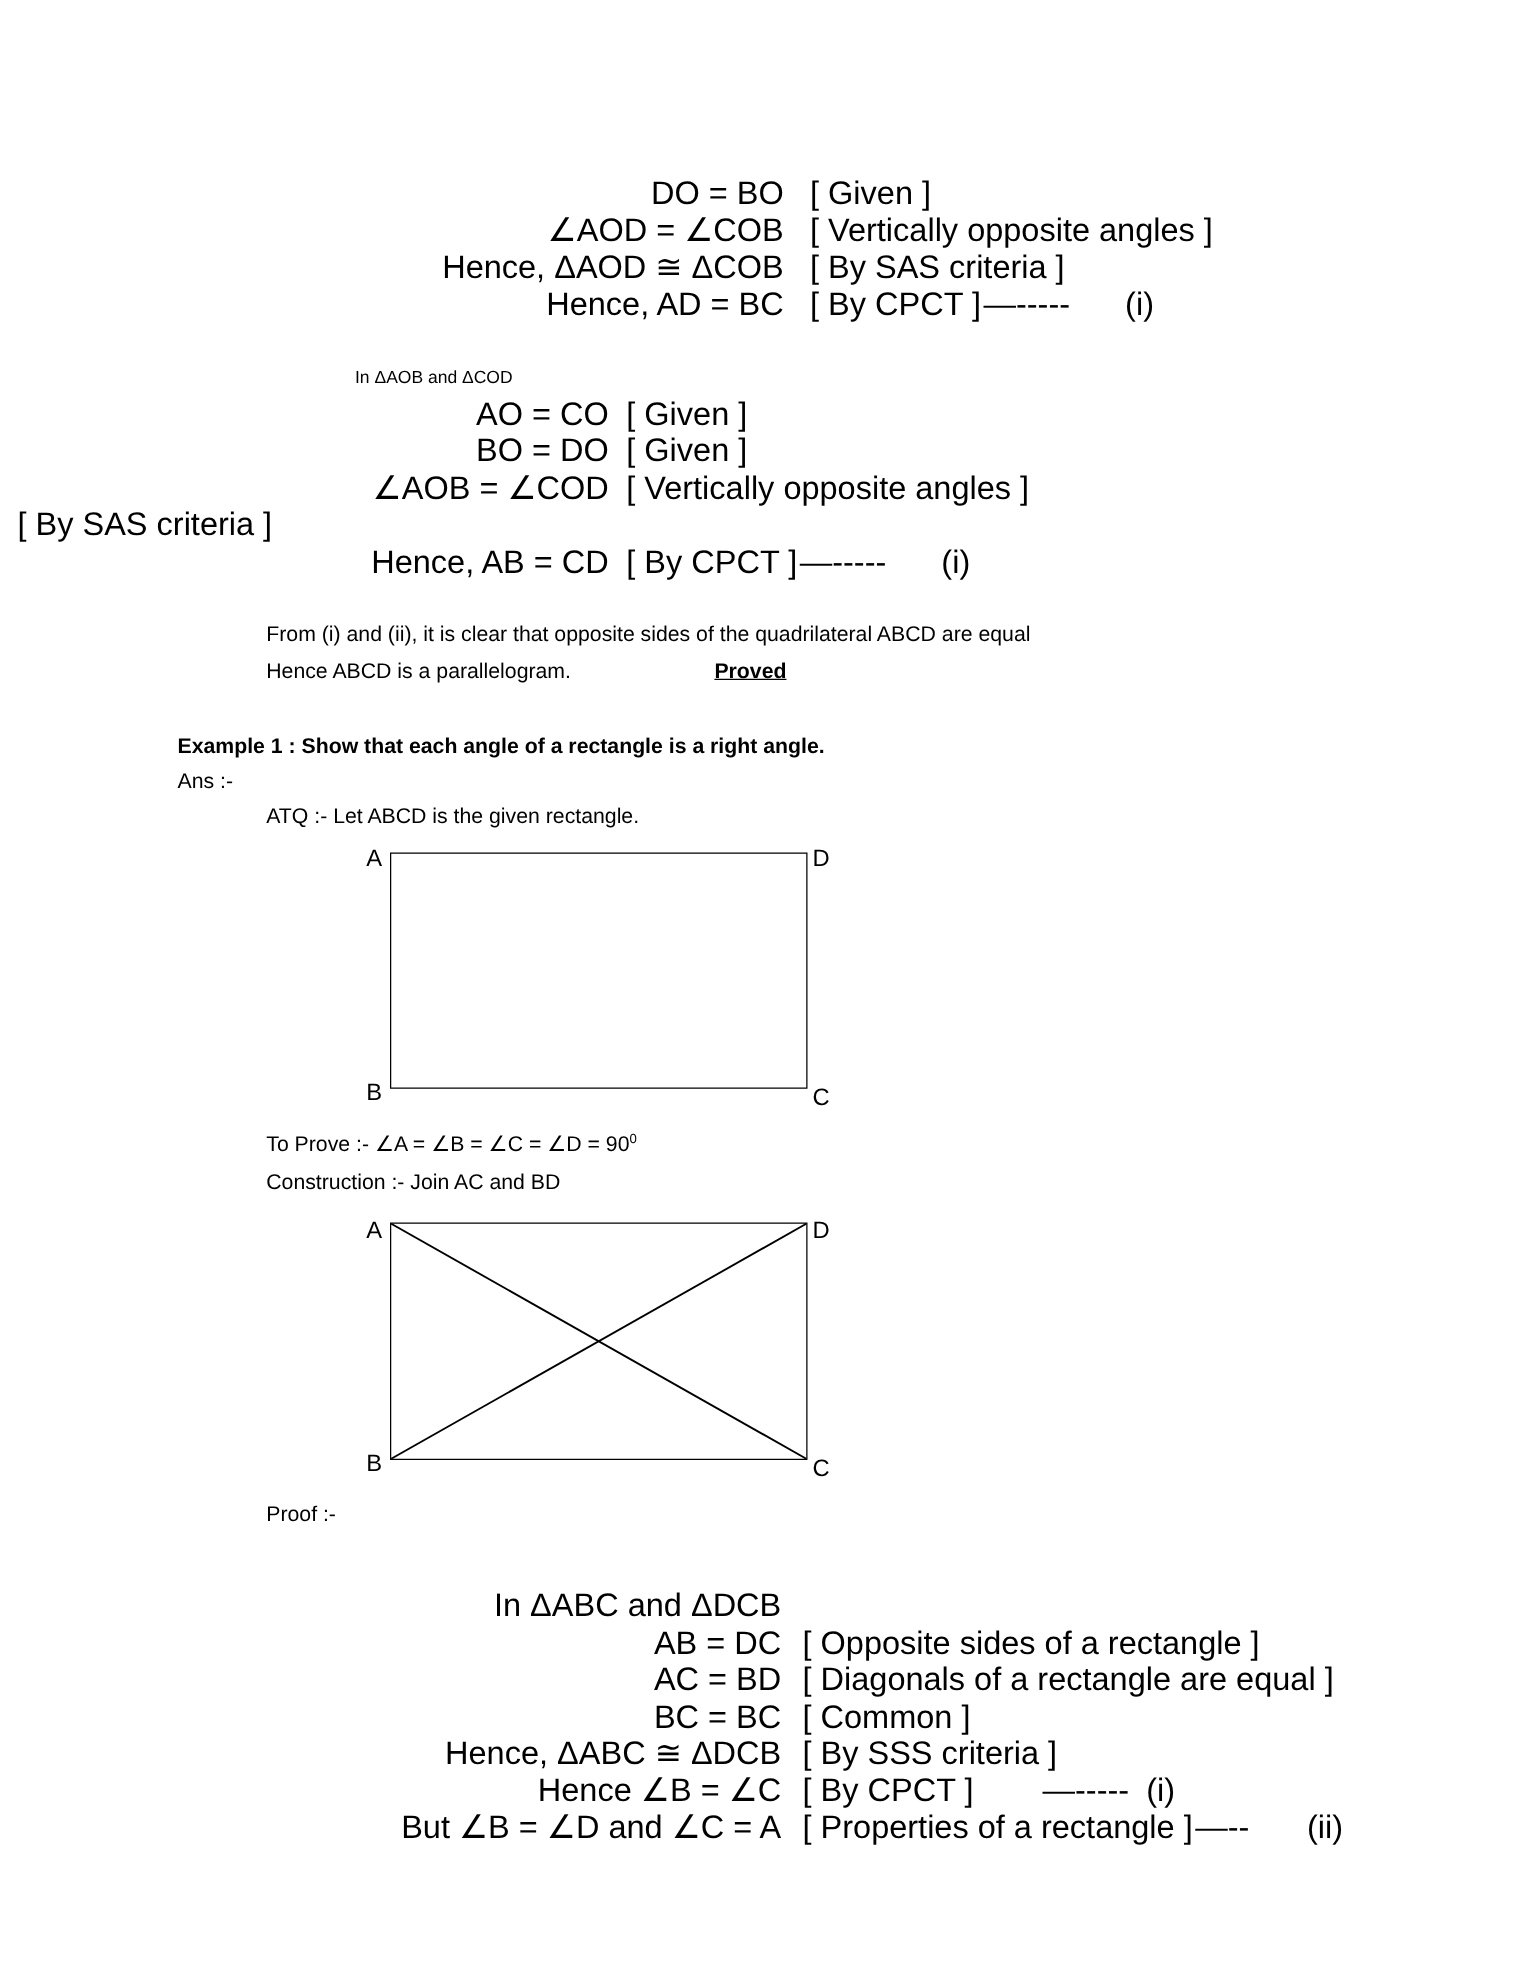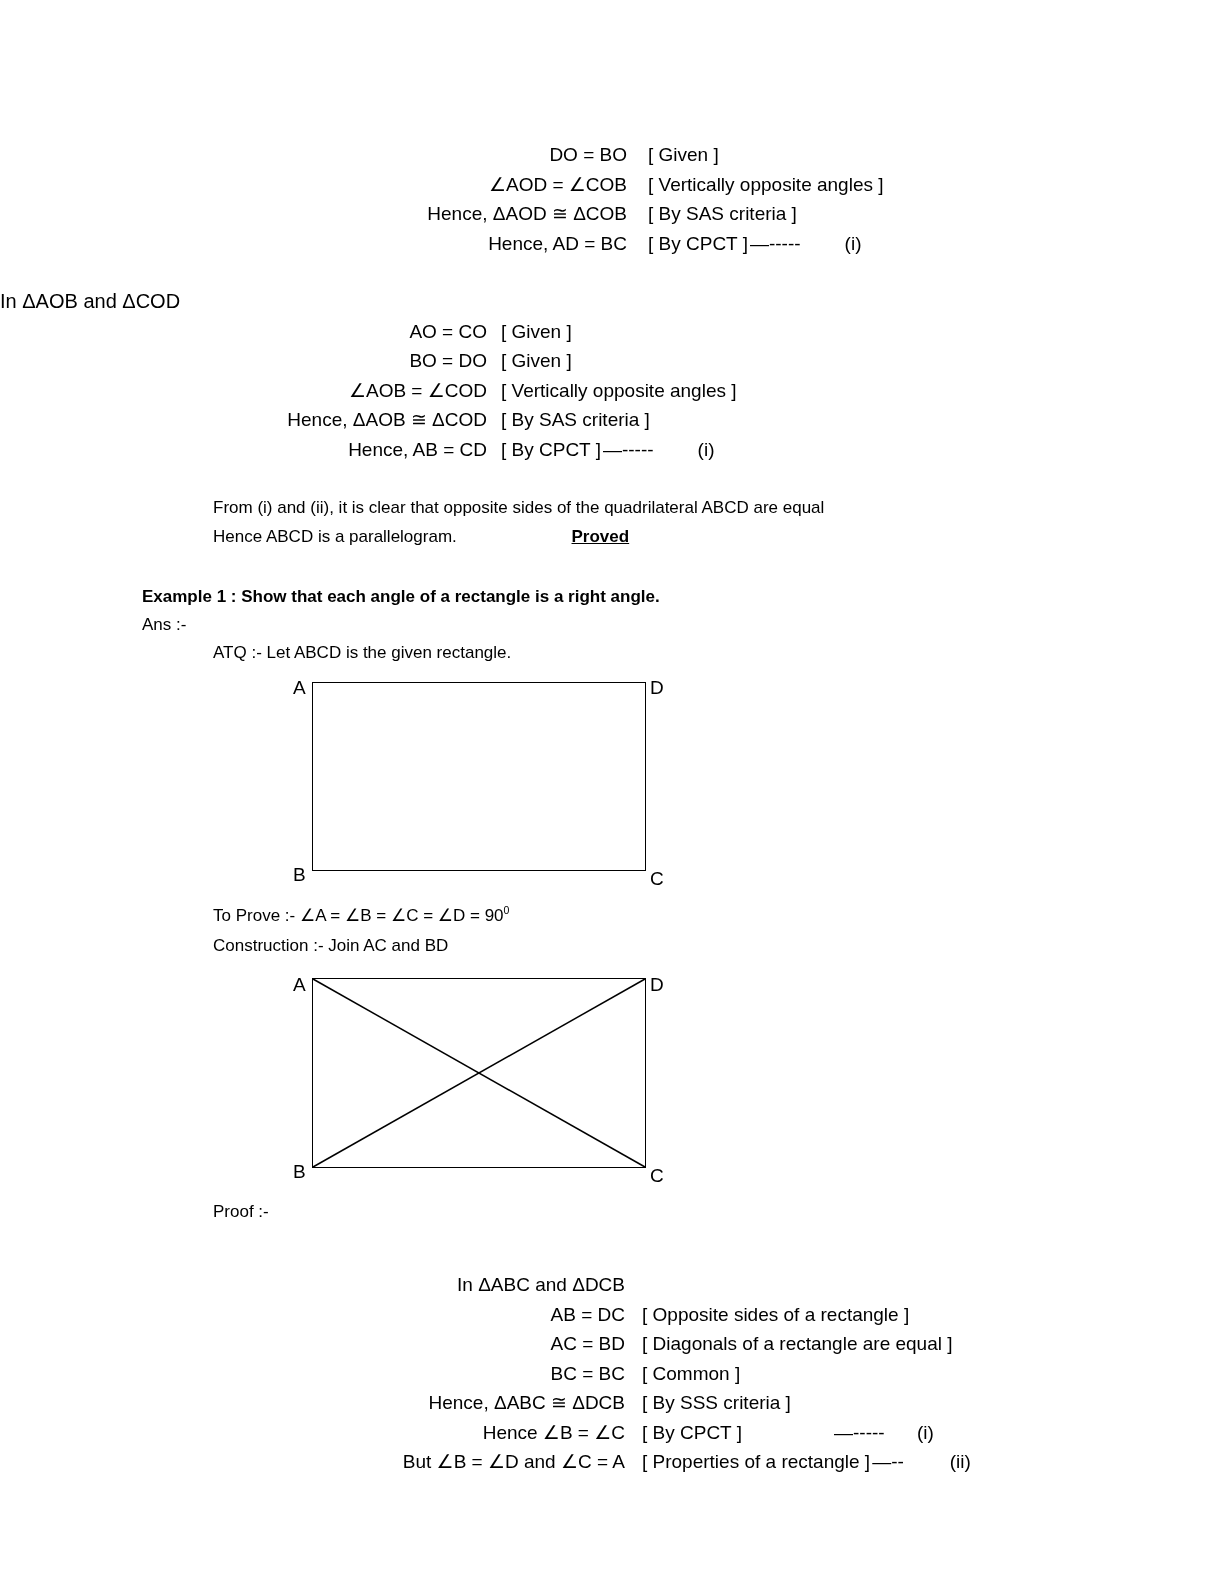--- a/index.html
+++ b/index.html
@@ -20,21 +20,21 @@
   }
 
   
   .proof-block {
     position: absolute;
   }
   .prow {
     display: flex;
     align-items: baseline;
     white-space: nowrap;
-    font-size: 19px;
+    font-size: 26px;
     line-height: 29.5px;
   }
   .stmt {
     text-align: right;
     flex: 0 0 auto;
   }
   .reason {
     text-align: left;
     flex: 0 0 auto;
   }
@@ -52,23 +52,24 @@
   #block1 .stmt   { width: 627px; padding-right: 0px; }
   #block1 .reason { width: 560px; padding-left: 21px; }
   #block1 .num    { width: 60px; padding-left: 44px; }
 
   
   #block2 { left: 0px; top: 287px; }
   #block2 .stmt   { width: 487px; }
   #block2 .reason { width: 560px; padding-left: 14px; }
   #block2 .num    { width: 60px; padding-left: 44px; }
   #block2 .headrow {
-    font-size: 20px;
+    font-size: 14px;
     line-height: 29.5px;
     white-space: nowrap;
+    padding-left: 284px;
   }
 
   
   .para {
     position: absolute;
     font-size: 17px;
     line-height: 31px;
     white-space: nowrap;
   }
   .bold { font-weight: bold; }
@@ -134,21 +135,20 @@
     </div>
     <div class="prow">
       <span class="stmt">BO = DO</span>
       <span class="reason"><span>[ Given ]</span><span class="dash"></span><span class="num"></span></span>
     </div>
     <div class="prow">
       <span class="stmt">∠AOB = ∠COD</span>
       <span class="reason"><span>[ Vertically opposite angles ]</span><span class="dash"></span><span class="num"></span></span>
     </div>
     <div class="prow">
-      <span class="stmt">Hence, ΔAOB ≅ ΔCOD</span>
       <span class="reason"><span>[ By SAS criteria ]</span><span class="dash"></span><span class="num"></span></span>
     </div>
     <div class="prow">
       <span class="stmt">Hence, AB = CD</span>
       <span class="reason"><span>[ By CPCT ]</span><span class="dash">—-----</span><span class="num">(i)</span></span>
     </div>
   </div>
 
   <div class="para" style="left:213px; top:492px;">From (i) and (ii), it is clear that opposite sides of the quadrilateral ABCD are equal</div>
   <div class="para" style="left:213px; top:521px;">

